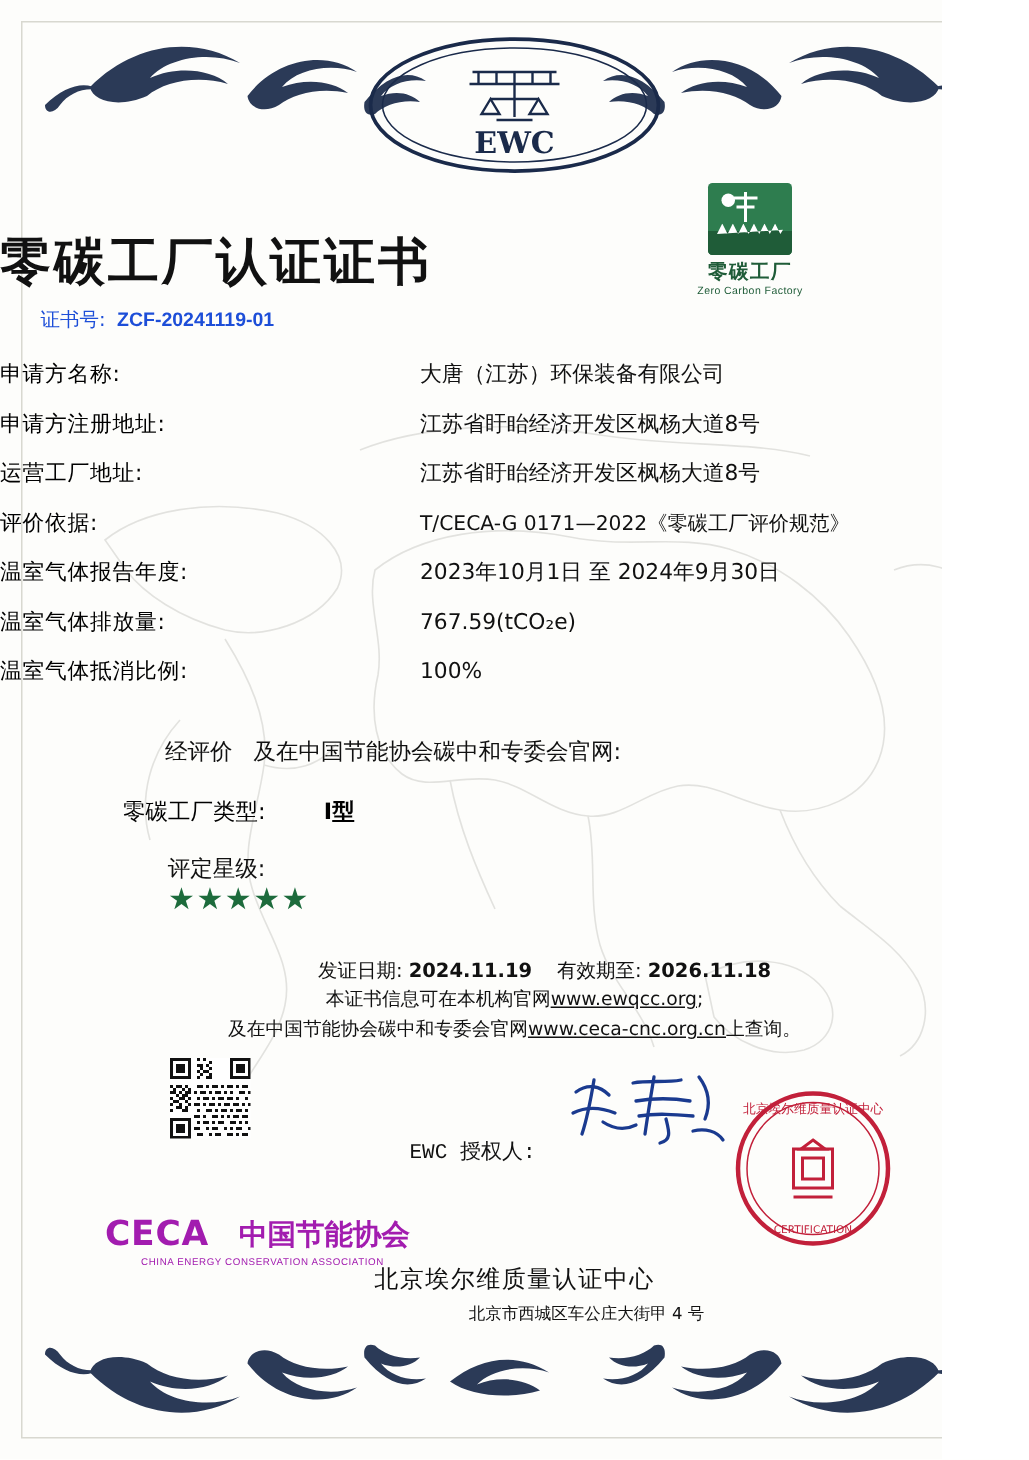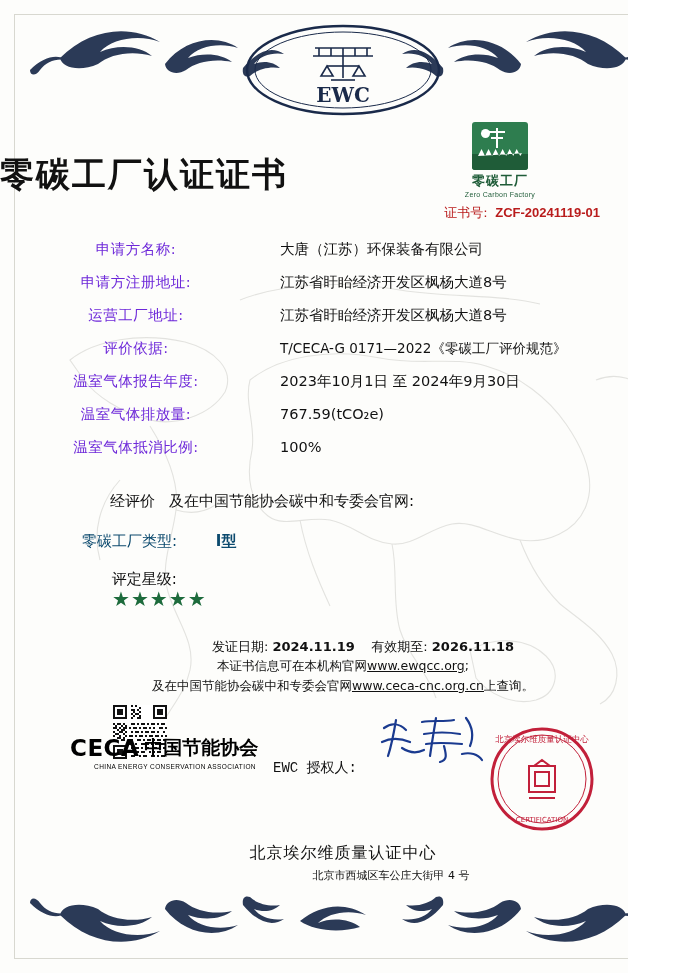--- a/index.html
+++ b/index.html
@@ -63,23 +63,24 @@
     font-family: "DejaVu Sans", sans-serif;
     font-weight: bold;
     font-size: 34px;
     letter-spacing: 2px;
     color: #111;
   }
   .cert-no-line {
     position: absolute;
     left: 0; top: 204px;
     width: 600px;
-    text-align: right;
+    text-align: left;
     font-size: 13px;
-    color: #b91c1c;
+    color: #1d4ed8;
+    padding-left: 27px;
   }
   .cert-no-line .label { font-family: "DejaVu Sans", sans-serif; }
   .cert-no-line .value { font-weight: bold; margin-left: 4px; }
 
   
   .zcf-badge {
     position: absolute;
     left: 455px;
     top: 122px;
     width: 90px;
@@ -155,25 +156,25 @@
     left: 0; top: 240px;
     width: 686px;
   }
   .field-row {
     display: flex;
     align-items: baseline;
     margin-bottom: 14px;
   }
   .field-label {
     width: 272px;
-    text-align: center;
+    text-align: left;
     padding-right: 8px;
     font-family: "DejaVu Sans", sans-serif;
     font-size: 14.5px;
-    color: #6d28d9;
+    color: #000000;
     letter-spacing: 0.5px;
   }
   .field-value {
     font-family: "DejaVu Sans", sans-serif;
     font-size: 14.5px;
     color: #111;
     white-space: nowrap;
   }
   .field-value.small { font-size: 13.5px; }
 
@@ -185,21 +186,21 @@
     font-size: 15px;
     color: #111;
   }
   .result-line .gap { display: inline-block; width: 14px; }
 
   .type-row {
     position: absolute;
     left: 82px; top: 532px;
     font-family: "DejaVu Sans", sans-serif;
     font-size: 15px;
-    color: #0c4a6e;
+    color: #000000;
   }
   .type-row .val { margin-left: 34px; font-weight: bold; }
 
   .stars-row {
     position: absolute;
     left: 82px; top: 570px;
     display: flex;
     align-items: center;
     font-family: "DejaVu Sans", sans-serif;
     font-size: 15px;
@@ -267,39 +268,39 @@
   
   .stamp {
     position: absolute;
     left: 489px; top: 726px;
     width: 106px; height: 106px;
   }
 
   
   .ceca {
     position: absolute;
-    left: 70px; top: 735px;
+    left: 70px; top: 810px;
     width: 210px;
-    color: #000000;
+    color: #a21caf;
   }
   .ceca .main {
     display: flex;
     align-items: center;
   }
   .ceca .word {
     font-family: "DejaVu Sans", sans-serif;
     font-weight: bold;
     font-size: 23px;
     letter-spacing: 0.5px;
   }
   .ceca .cn {
     font-family: Liberation Serif, serif;
     font-weight: bold;
     font-size: 19px;
-    margin-left: 5px;
+    margin-left: 20px;
   }
   .ceca .en {
     font-size: 6.5px;
     letter-spacing: 0.4px;
     margin-top: 2px;
     text-align: center;
     width: 100%;
   }
 
   

